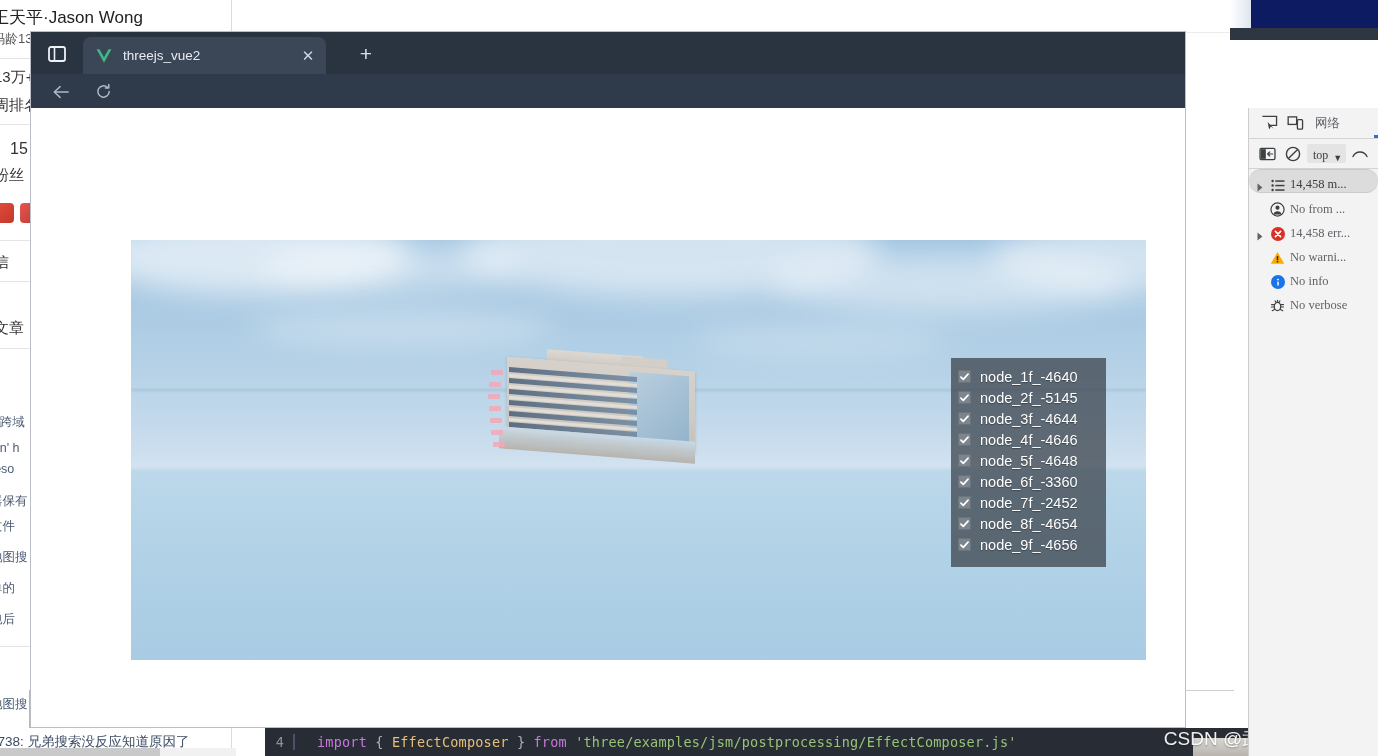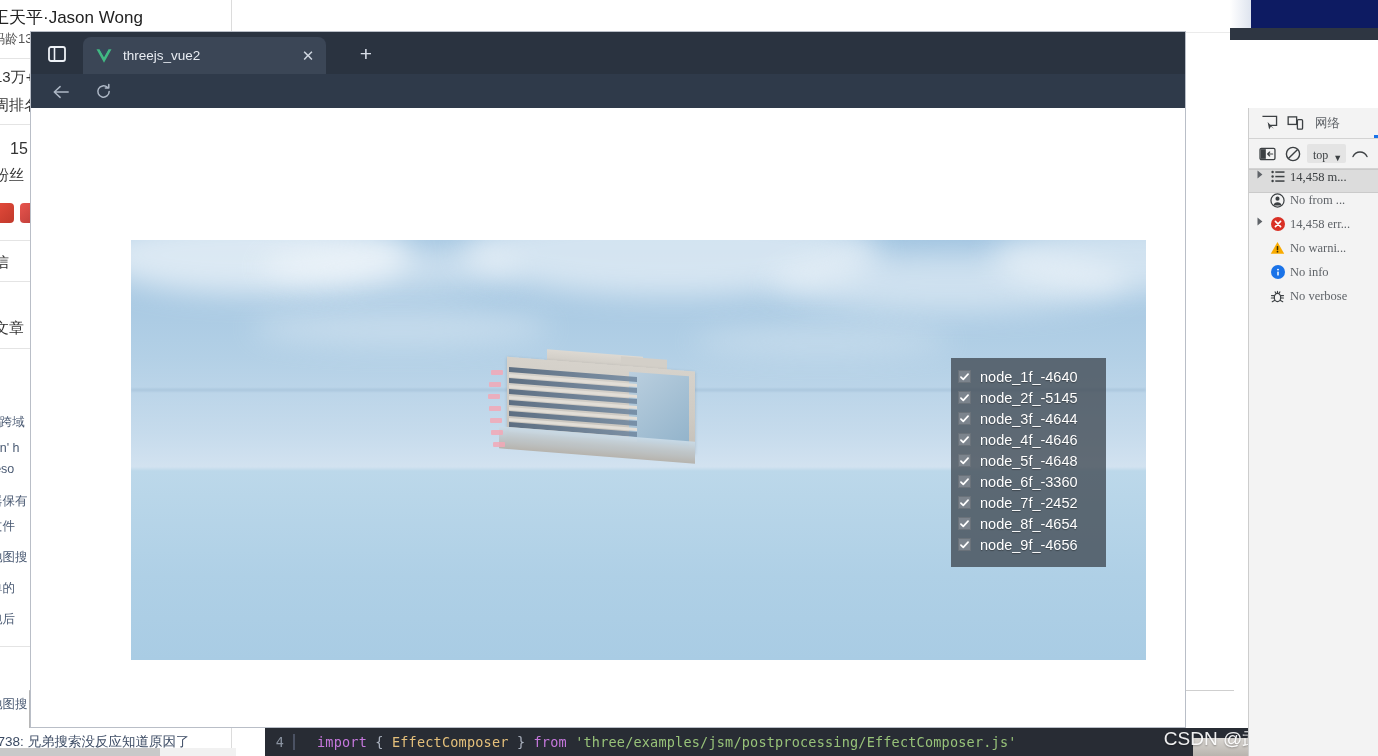--- a/index.html
+++ b/index.html
@@ -210,21 +210,21 @@
     display: flex; align-items: center; padding-left: 5px; background: #f3f3f3;
   }
   .dt-select {
     height: 19px; background: #e4e4e4; border-radius: 2px;
     display: flex; align-items: flex-end; padding: 0 4px 0 6px; margin-left: 1px; cursor: pointer;
   }
   .dt-select-label { font-size: 12px; color: #3c4043; margin-right: 5px; }
   .dt-caret { font-size: 9px; color: #3c4043; }
   .dt-eye { margin-left: 4px; width: 20px; display: flex; align-items: center; justify-content: center; cursor: pointer; }
   .dt-row {
-    display: flex; align-items: flex-start; height: 24px; padding-left: 4px; cursor: pointer;
+    display: flex; align-items: flex-end; height: 24px; padding-left: 4px; cursor: pointer; border-radius: 12px;
   }
   .dt-row.sel { background: #dcdcdc; border-top: 1px solid #cacaca; border-bottom: 1px solid #cacaca; }
   .dt-arrow { width: 14px; flex: 0 0 14px; display: flex; align-items: center; justify-content: center; }
   .dt-arrow svg { display: block; }
   .dt-rowicon { width: 21px; flex: 0 0 21px; display: flex; align-items: center; justify-content: center; }
   .dt-rowtext {
     font-size: 12.5px; color: #3c4043; white-space: nowrap; overflow: hidden;
     text-overflow: ellipsis; padding-left: 2px;
   }
   .dt-rowtext.muted { color: #5f6368; }

